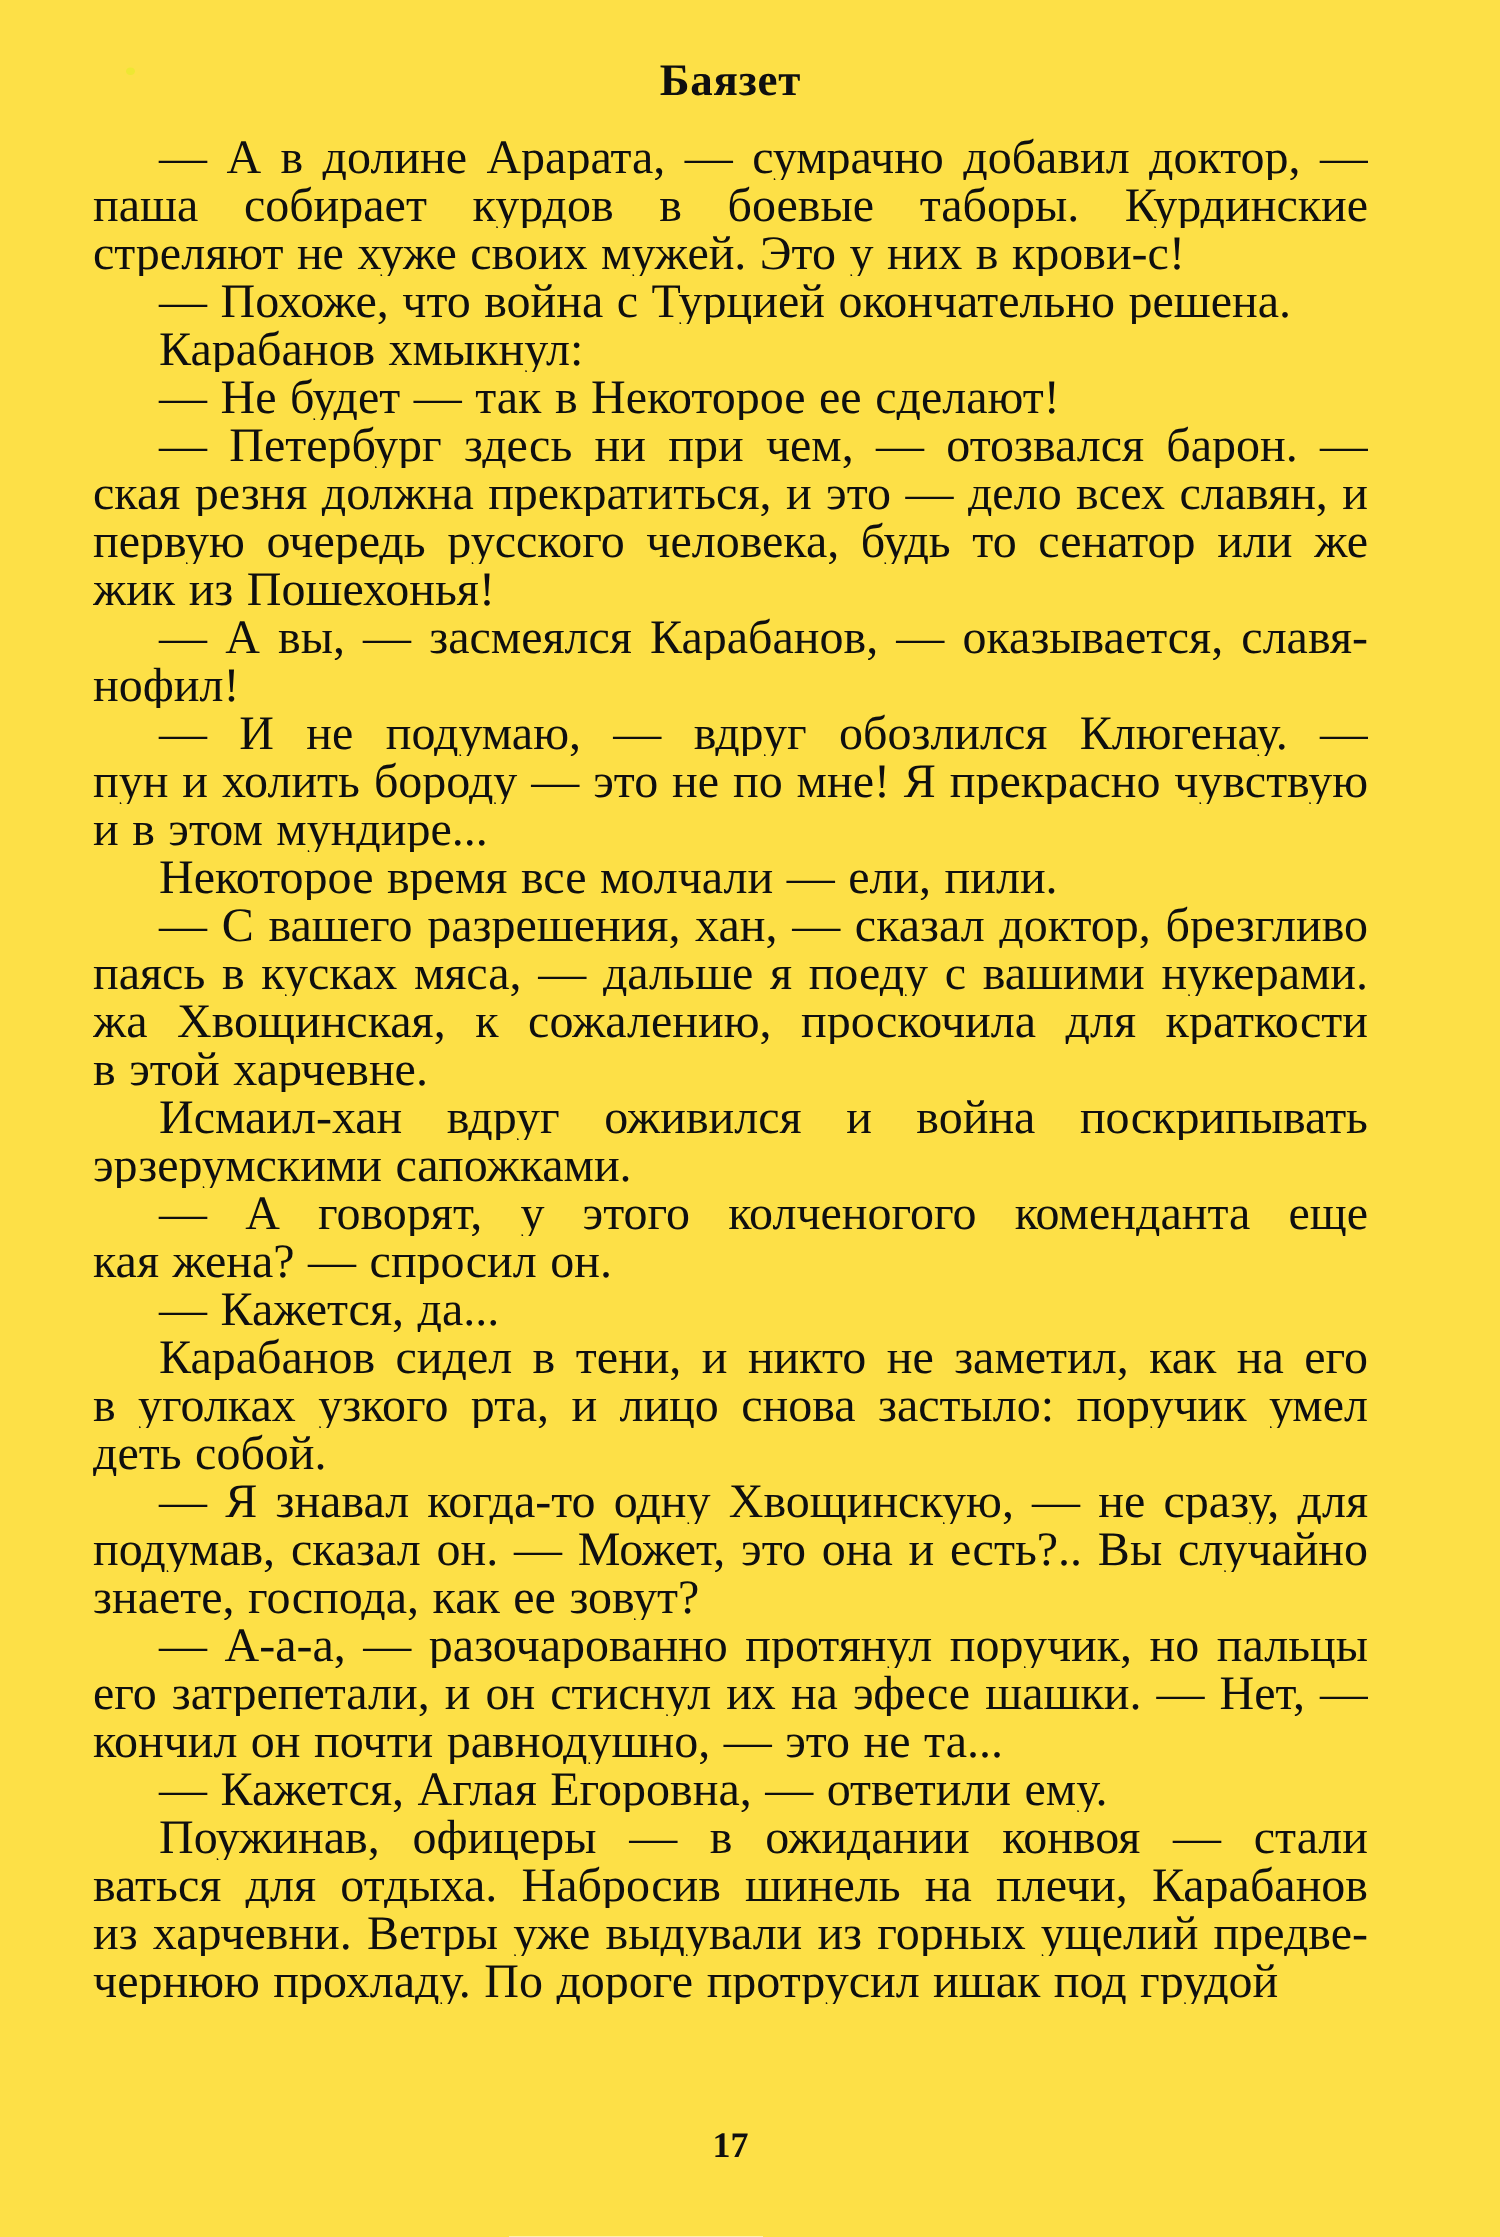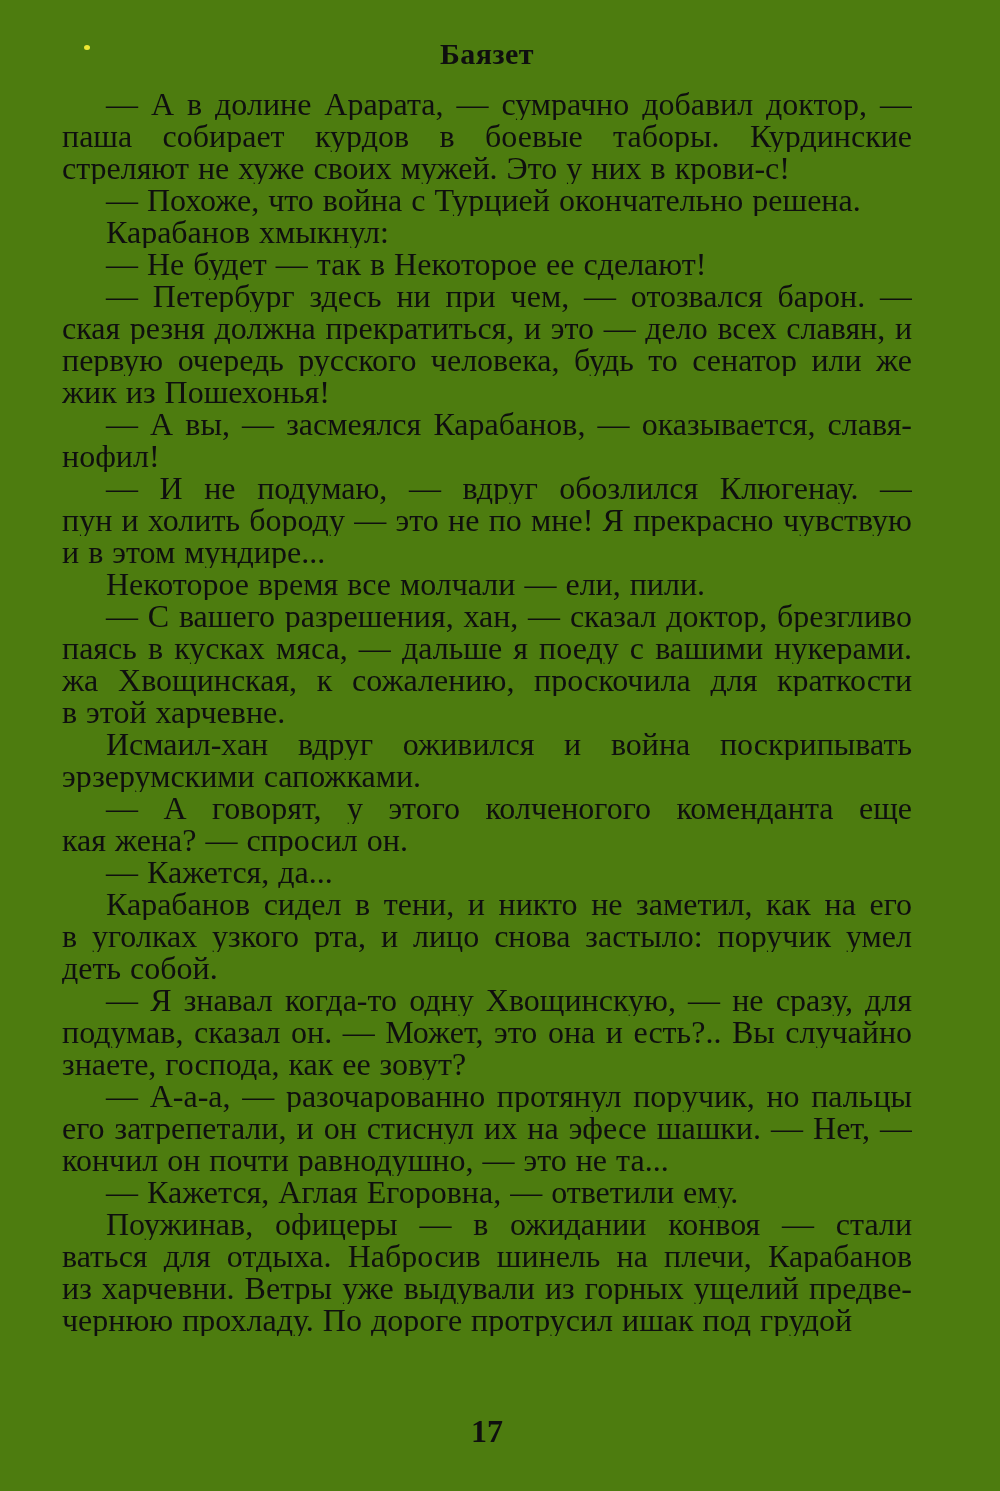--- a/index.html
+++ b/index.html
@@ -47,37 +47,37 @@
   .line.para-end {
     text-align: left;
     text-align-last: left;
   }
   .page-number {
     position: absolute;
     left: 62px;
     top: 1414px;
     width: 850px;
     text-align: center;
-    font-size: 32px;
+    font-size: 24px;
     line-height: 34px;
     font-weight: bold;
   }
   .scan-dot {
     position: absolute;
     left: 84px;
     top: 45px;
     width: 6px;
     height: 5px;
     border-radius: 50%;
   }
 </style>
 </head>
 <body>
 
-<div class="page" style="background: #4d7c0f; color: rgb(15, 15, 15);">
+<div class="page" style="background: #fde047; color: rgb(15, 15, 15);">
   <span class="scan-dot" style="background: rgb(237, 231, 51);"></span>
 
   <div class="running-head">Баязет</div>
 
   <div class="text-column" id="text-column">
       <div class="paragraph">
         <div class="line para-first">— А в долине Арарата, — сумрачно добавил доктор, — Фаик-</div>
         <div class="line">паша собирает курдов в боевые таборы. Курдинские красотки</div>
         <div class="line para-end">стреляют не хуже своих мужей. Это у них в крови-с!</div>
       </div>

